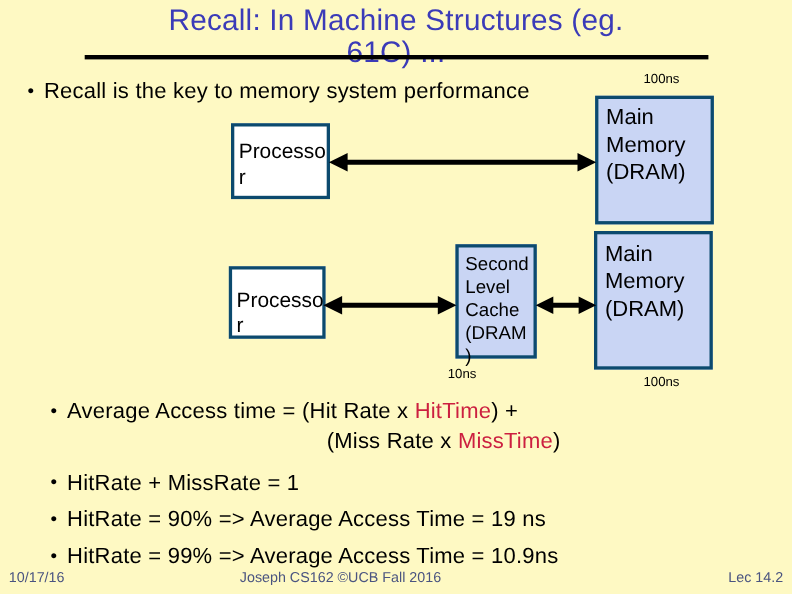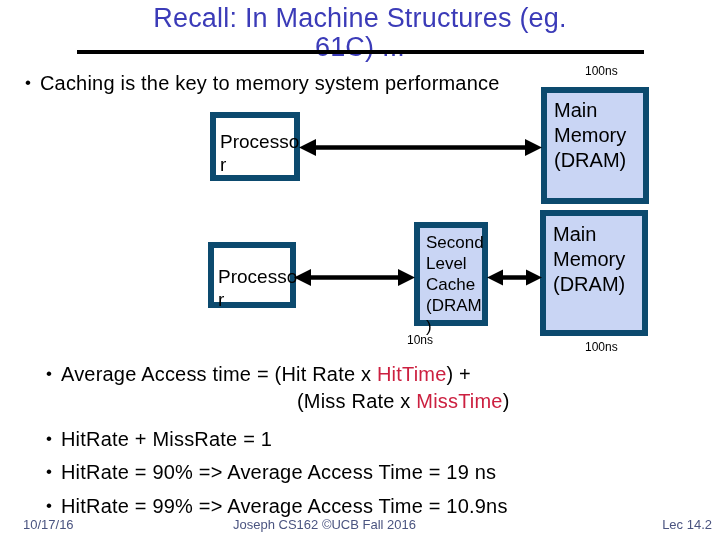--- a/index.html
+++ b/index.html
@@ -1,17 +1,17 @@
 <!DOCTYPE html>
 <html style="--title-blue: #3b3bb8; --box-fill: #c9d5f4; --accent-red: #cc2040; --footer-blue: #4a5480;"><head>
 <meta charset="utf-8">
 <style>
   html,body{margin:0;padding:0;background:#888;}
   .slide{
-    position:relative;width:720px;height:540px;background:#ffffff;
+    position:relative;width:720px;height:540px;background:#fef9c3;
     font-family:"Liberation Sans","DejaVu Sans",sans-serif;color:#000;
     overflow:hidden;margin:0 auto;
   }
   .abs{position:absolute;}
   .title{
     top:4px;left:0;width:720px;text-align:center;
     font-size:27px;line-height:29px;color:var(--title-blue,#3b3bb8);
     z-index:2;letter-spacing:0.2px;
   }
   .title-underline{
@@ -21,60 +21,60 @@
   .bdot{font-size:17px;line-height:24px;margin-right:9px;}
   .body-txt{font-size:20px;line-height:24px;letter-spacing:0.2px;}
   .b-caching{left:25px;top:71px;}
   .small-lbl{font-size:12px;line-height:19px;z-index:4;text-align:center;}
   .lbl-dram1-time{left:585px;top:62px;}
   .lbl-sram-time{left:407px;top:331px;}
   .lbl-dram2-time{left:585px;top:338px;}
   .lbl-access{left:315px;top:159px;font-size:20px;z-index:4;}
 
   .dbox{
-    box-sizing:border-box;border:6px solid #0c4a6e;z-index:1;
+    box-sizing:border-box;border:3px solid #0c4a6e;z-index:1;
     display:flex;flex-direction:column;justify-content:flex-start;
     overflow:visible;
   }
   .dbox .bline{white-space:nowrap;}
   .fill{background:var(--box-fill,#c9d5f4);}
   .proc1{left:210px;top:112px;width:90px;height:69px;font-size:19px;line-height:23px;padding:12px 0 0 4px;background:#fff;}
   .proc2{left:208px;top:242px;width:88px;height:66px;font-size:19px;line-height:23px;padding:17px 0 0 4px;background:#fff;}
   .dram1{left:541px;top:87px;width:108px;height:117px;font-size:20px;line-height:25px;padding:5px 0 0 7px;}
   .dram2{left:540px;top:210px;width:108px;height:126px;font-size:20px;line-height:25px;padding:6px 0 0 7px;}
   .sram{left:414px;top:222px;width:74px;height:104px;font-size:17px;line-height:21px;padding:4px 0 0 6px;}
 
   .arrows{left:0;top:0;width:720px;height:540px;z-index:3;pointer-events:none;}
 
   .f-line1{left:46px;top:362px;}
   .f-line2{left:297px;top:389px;}
   .f-sum{left:46px;top:427px;}
   .f-90{left:46px;top:460px;}
   .f-99{left:46px;top:494px;}
   .red{color:var(--accent-red,#cc2040);}
 
-  .footer{font-size:13px;line-height:15px;color:var(--footer-blue,#4a5480);z-index:4;margin-left:15px;}
+  .footer{font-size:13px;line-height:15px;color:var(--footer-blue,#4a5480);z-index:4;}
   .foot-date{left:8px;top:517px;}
   .foot-center{left:0;top:517px;width:619px;text-align:center;}
   .foot-right{right:8px;top:517px;}
 </style>
 </head>
 <body>
 
 <div class="slide">
 
   <div class="abs title">
     <div>Recall: In Machine Structures (eg.</div>
     <div>61C) ...</div>
   </div>
   <div class="abs title-underline"></div>
 
   <div class="abs bullet b-caching">
     <span class="bdot">•</span>
-    <span class="body-txt">Caching is the key to memory system performance</span>
+    <span class="body-txt">Recall is the key to memory system performance</span>
   </div>
 
   <div class="abs small-lbl lbl-dram1-time">100ns</div>
 
   <div class="abs dbox proc1">
     <div class="bline">Processo</div>
     <div class="bline">r</div>
   </div>
   <div class="abs dbox fill dram1">
     <div class="bline">Main</div>

